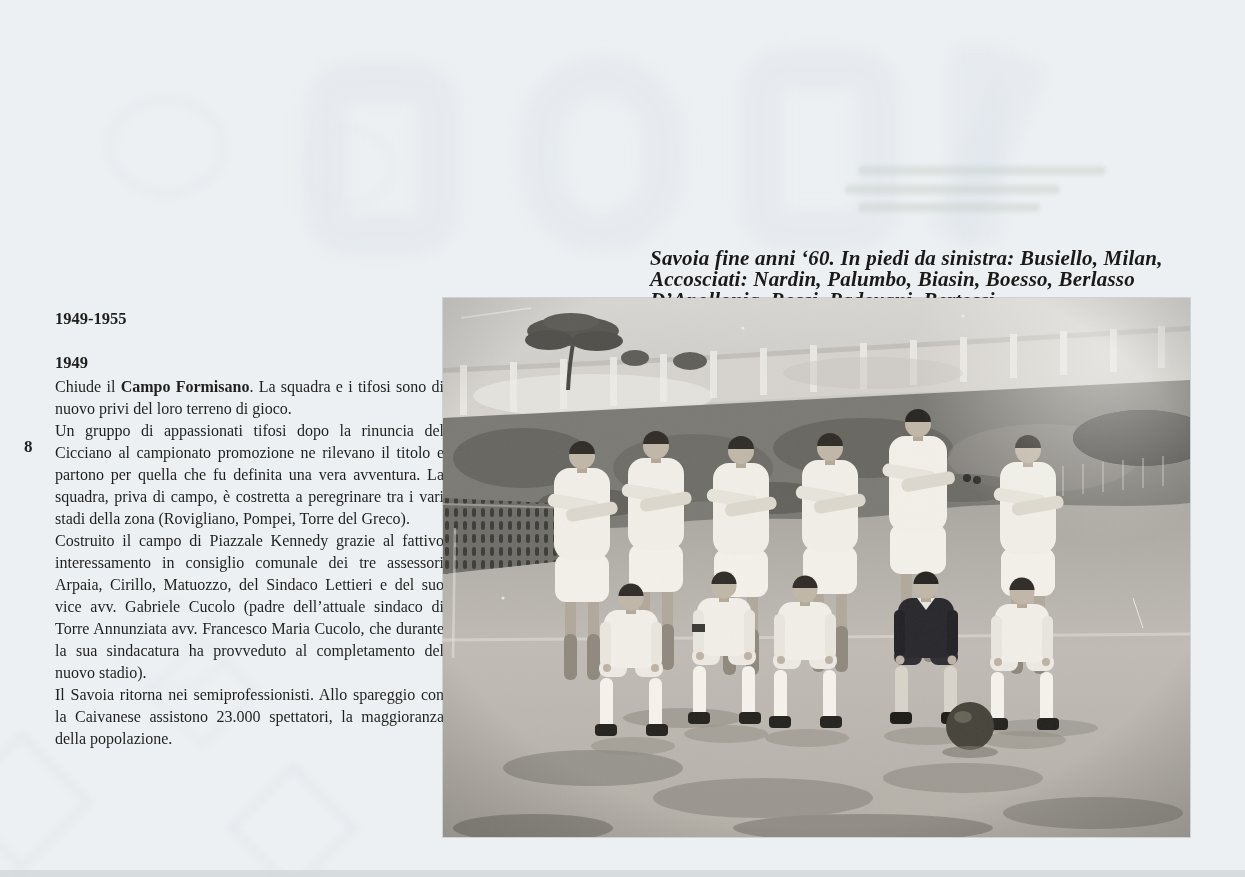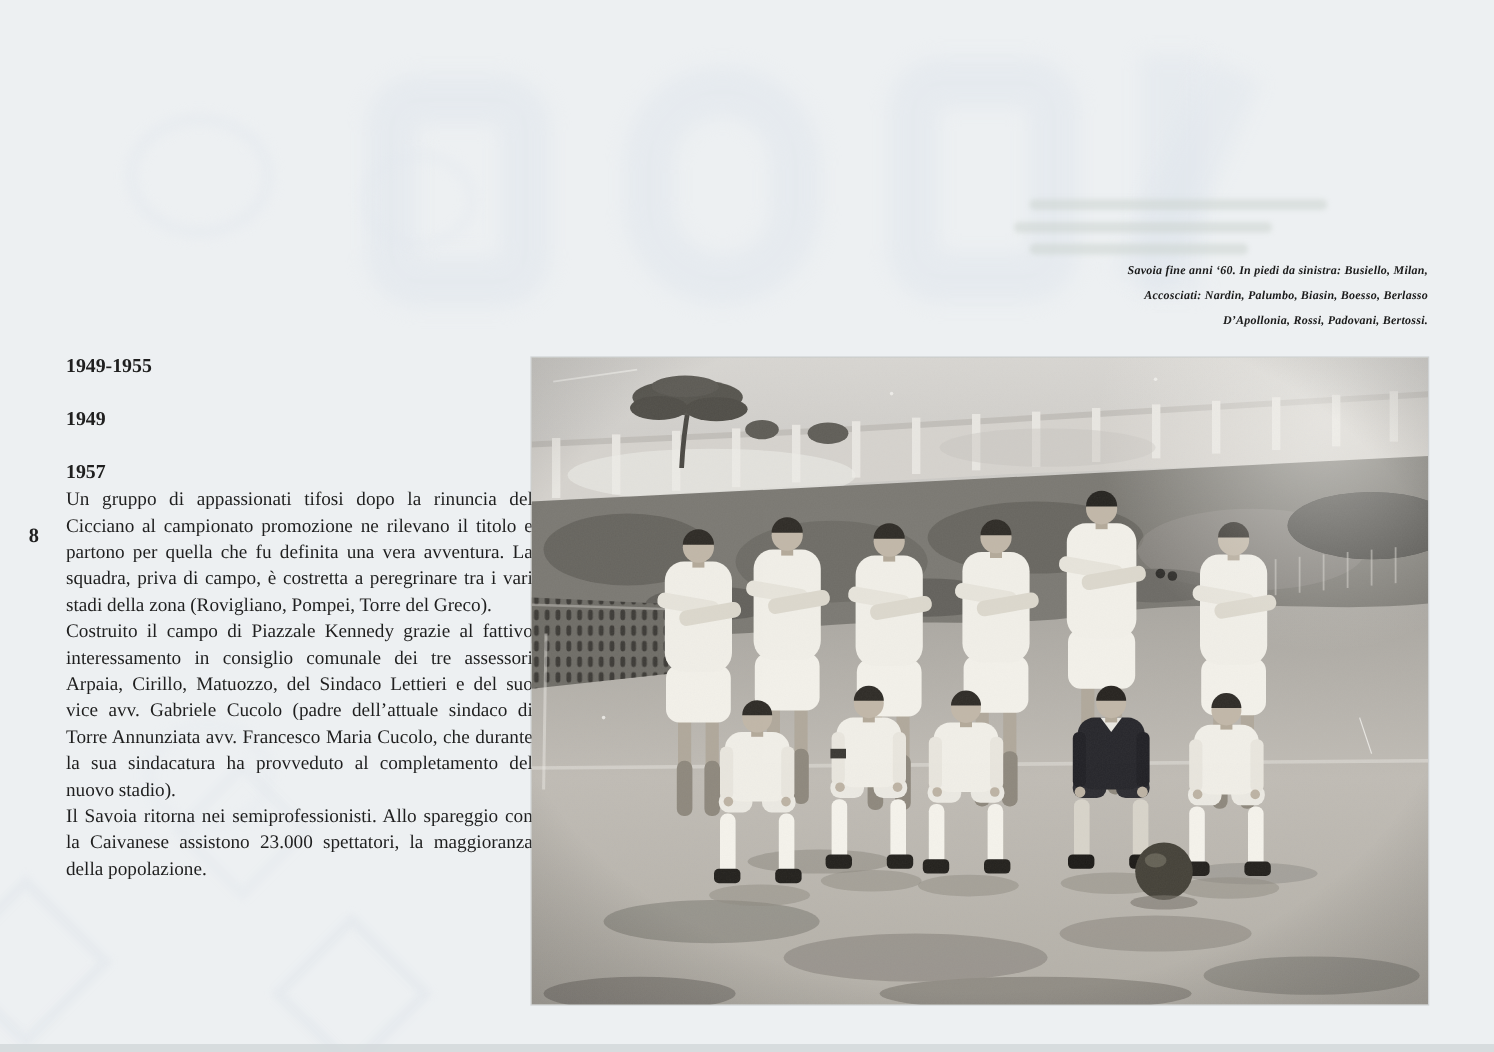--- a/index.html
+++ b/index.html
@@ -11,27 +11,27 @@
   
   .ghost{position:absolute;pointer-events:none;}
   .ghost-blob{border:42px solid #dfe5ec;border-radius:44px;filter:blur(8px);opacity:.5;}
   .ghost-bar{background:#dfe5ec;filter:blur(8px);opacity:.45;}
   .ghost-circle{border:9px solid #e3e8ee;border-radius:50%;filter:blur(5px);opacity:.55;}
   .ghost-diamond{border:9px solid #e2e7ec;transform:rotate(45deg);filter:blur(3px);opacity:.6;}
   .ghost-line{background:#c9d1cc;filter:blur(2px);opacity:.5;border-radius:4px;}
   
   .pagenum{position:absolute;left:24px;top:437px;font-size:17px;font-weight:bold;}
   .caption{
-    position:absolute;top:215px;right:55px;width:540px;
-    text-align:right;font-weight:bold;font-style:italic;
-    font-size:10px;line-height:21px;color:#1a1a1a;letter-spacing:.2px;
+    position:absolute;top:248px;right:55px;width:540px;
+    font-weight:bold;font-style:italic;
+    font-size:21px;line-height:21px;color:#1a1a1a;letter-spacing:.2px;
   }
   .timeline{position:absolute;left:55px;top:292px;width:389px;font-size:16px;line-height:22px;}
   .timeline .year{font-weight:bold;margin:22px 0 2px 0;font-size:16.5px;}
-  .timeline .entry:first-child .year{margin-top:2px;}
+  .timeline .entry:first-child .year{margin-top:16px;}
   .timeline .body{text-align:justify;}
   .timeline .b{font-weight:bold;}
   .photo{
     position:absolute;left:443px;top:298px;width:747px;height:539px;
     background:#c9c7c3;box-shadow:0 0 0 1px rgba(120,120,120,.25);
   }
   .photo svg{display:block;width:100%;height:100%;}
   .bottom-strip{position:absolute;left:0;bottom:0;width:100%;height:7px;background:#d4d9dc;opacity:.9;}
 </style>
 </head>
@@ -62,23 +62,23 @@
     <div>Accosciati: Nardin, Palumbo, Biasin, Boesso, Berlasso</div>
     <div>D’Apollonia, Rossi, Padovani, Bertossi.</div>
   </div>
 
   <div class="timeline">
       <div class="entry">
         <div class="year">1949-1955</div>
       </div>
       <div class="entry">
         <div class="year">1949</div>
-      </div>
-      <div class="entry">
-        <div class="year">1957</div>
+        <div class="body"><span>Chiude il </span><span class="b">Campo Formisano</span><span>. La squadra e i tifosi sono di nuovo privi del loro terreno di gioco.</span></div>
+      </div>
+      <div class="entry">
         <div class="body"><span>Un gruppo di appassionati tifosi dopo la rinuncia del Cicciano al campionato promozione ne rilevano il titolo e partono per quella che fu definita una vera avventura. La squadra, priva di campo, è costretta a peregrinare tra i vari stadi della zona (Rovigliano, Pompei, Torre del Greco).</span></div>
       </div>
       <div class="entry">
         <div class="body"><span>Costruito il campo di Piazzale Kennedy grazie al fattivo interessamento in consiglio comunale dei tre assessori Arpaia, Cirillo, Matuozzo, del Sindaco Lettieri e del suo vice avv. Gabriele Cucolo (padre dell’attuale sindaco di Torre Annunziata avv. Francesco Maria Cucolo, che durante la sua sindacatura ha provveduto al completamento del nuovo stadio).</span></div>
       </div>
       <div class="entry">
         <div class="body"><span>Il Savoia ritorna nei semiprofessionisti. Allo spareggio con la Caivanese assistono 23.000 spettatori, la maggioranza della popolazione.</span></div>
       </div>
     </div>
 

